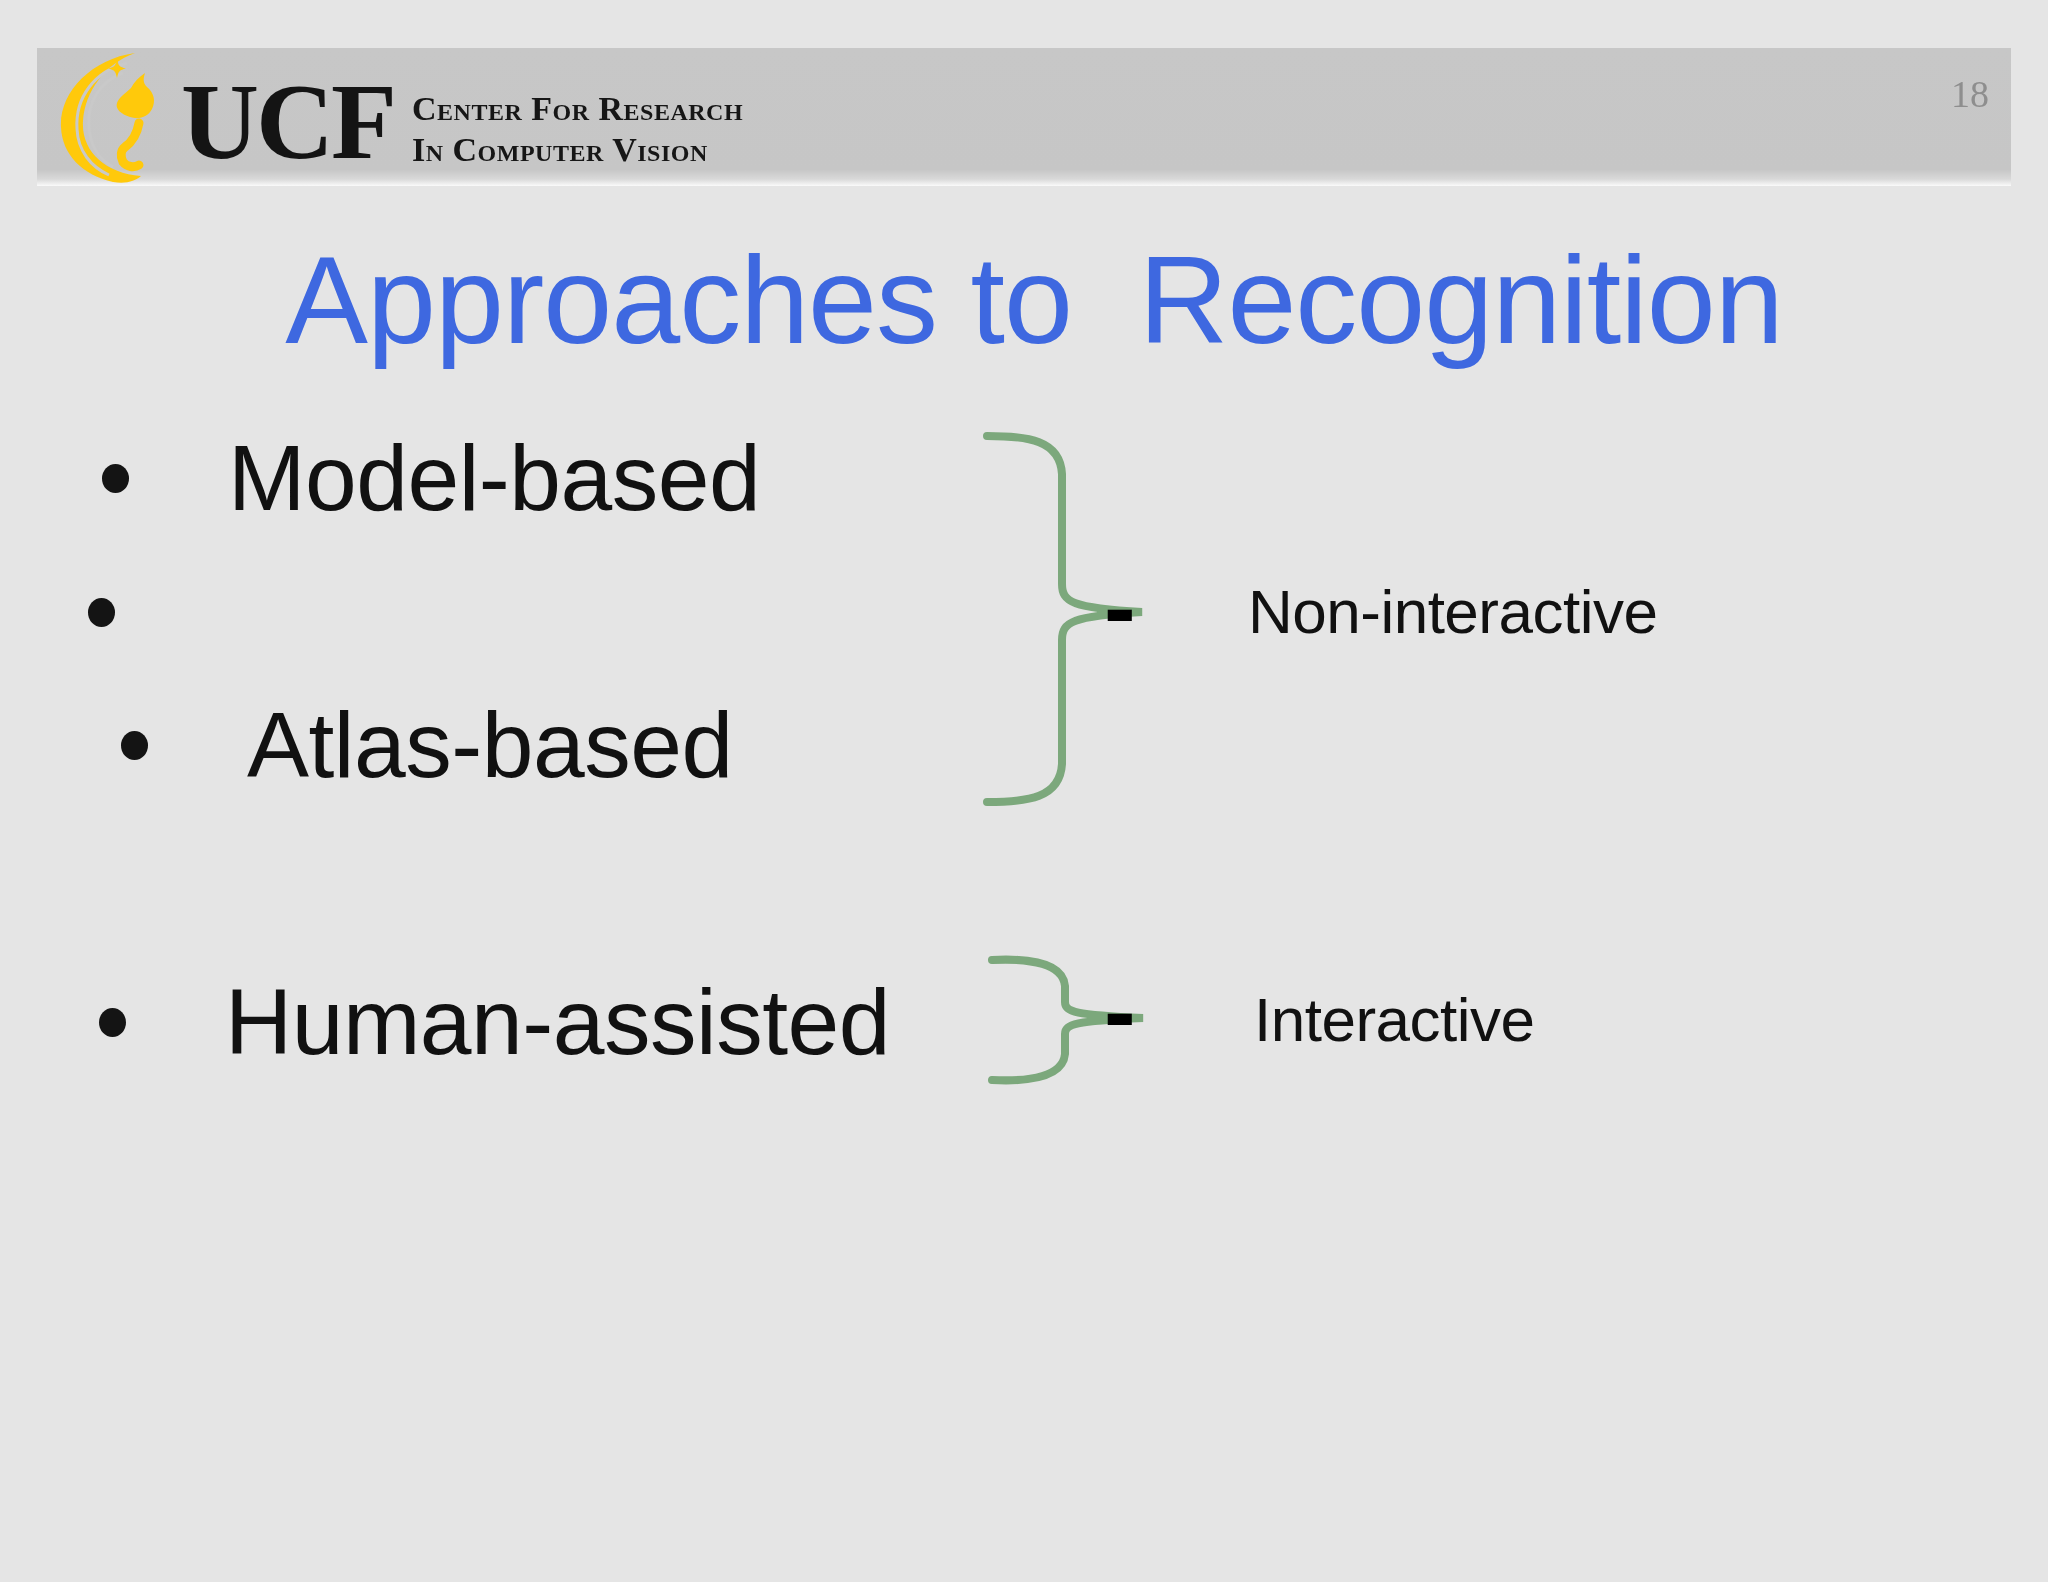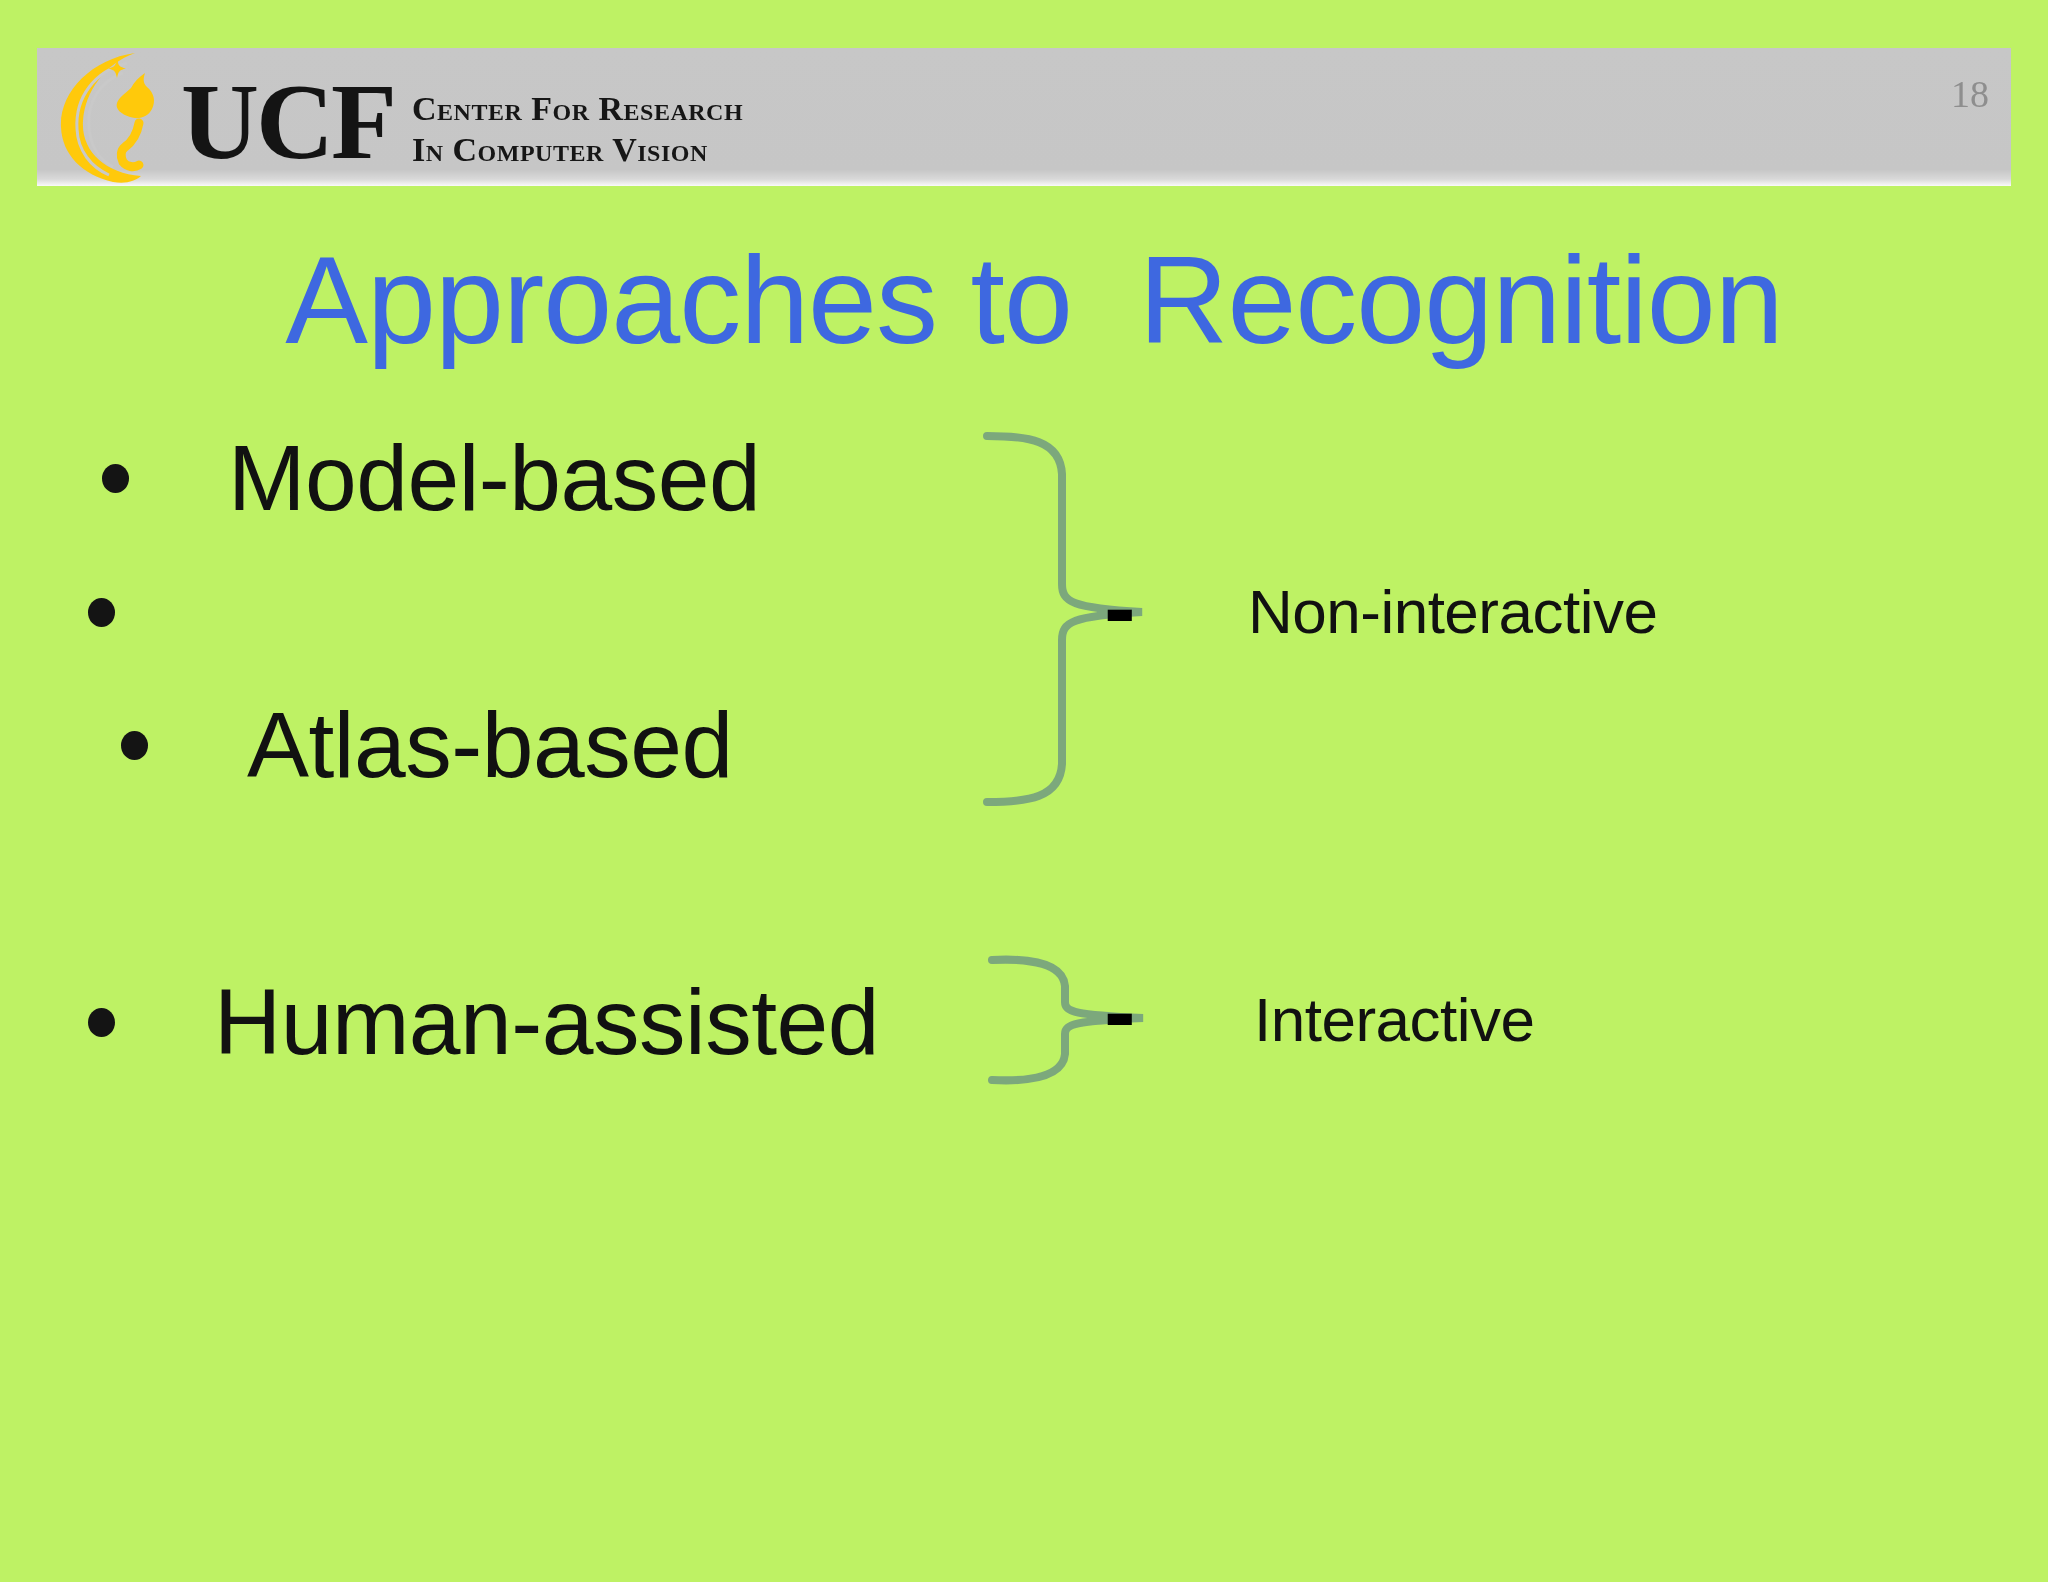--- a/index.html
+++ b/index.html
@@ -1,19 +1,19 @@
 <!DOCTYPE html>
 <html><head>
 <meta charset="utf-8">
 <style>
   html,body{margin:0;padding:0;background:#ffffff;}
   .slide{
     position:relative;
     width:2048px;height:1582px;
-    background:#bef264;
+    background:#e5e5e5;
     overflow:hidden;
     font-family:"Liberation Sans", sans-serif;
   }
 
   
   .band{
     position:absolute;left:37px;top:48px;width:1974px;height:138px;
     background:linear-gradient(180deg,#c7c7c7 0%,#c6c6c6 88%,#d9d9d9 95%,#fafafa 100%);
   }
   .pegasus{
@@ -48,21 +48,21 @@
 
   
   .bullet-row{
     position:absolute;left:0;height:110px;
     display:flex;align-items:center;
     font-size:93px;color:#111111;letter-spacing:-0.5px;
   }
   .row-1{top:423px;padding-left:14px;}
   .row-2{top:557px;}
   .row-3{top:690px;padding-left:33px;}
-  .row-4{top:967px;}
+  .row-4{top:967px;margin-left:11px;}
   .dot{
     flex:none;width:27px;height:29px;border-radius:50%;
     background:#141414;margin-left:88px;
   }
   .bullet-label{margin-left:99px;white-space:pre;}
 
   
   .brace{position:absolute;}
   .brace-1{left:980px;top:428px;width:170px;height:382px;}
   .brace-2{left:985px;top:952px;width:168px;height:138px;}

